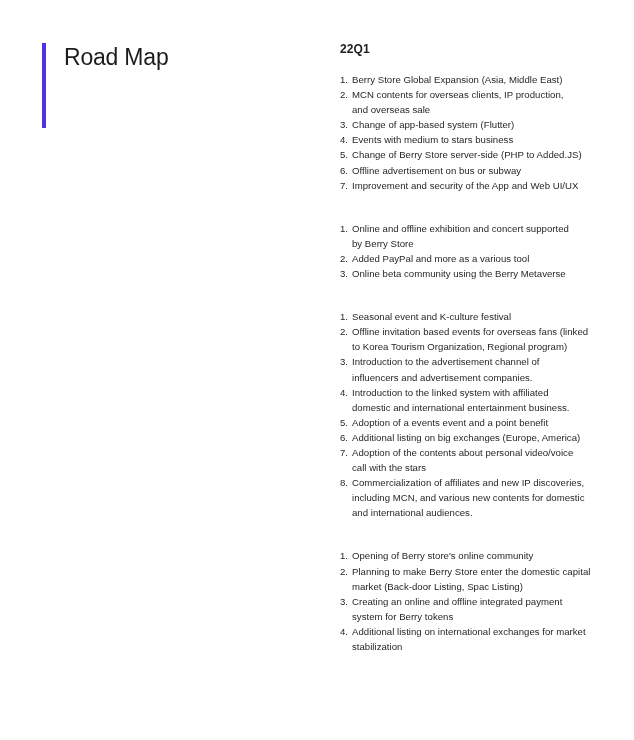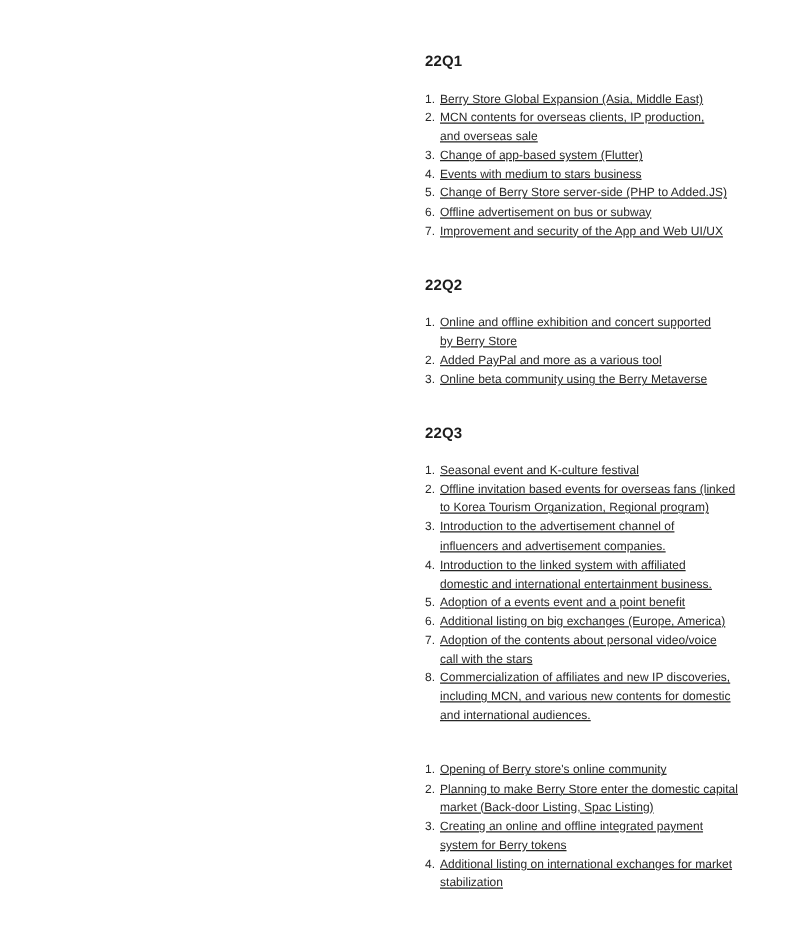--- a/index.html
+++ b/index.html
@@ -90,28 +90,31 @@
     margin: 0;
   }
   .item-number {
     flex: 0 0 auto;
     width: 12px;
     text-align: left;
   }
   .item-text {
     flex: 1 1 auto;
     white-space: pre-line;
-    text-decoration: underline;
   }
 </style>
 </head>
 <body style="background: rgb(255, 255, 255);">
 
 <div class="page">
 
+  <div class="title-block">
+    <div class="title-rule" style="background: rgb(79, 47, 232);"></div>
+    <h1 class="page-title">Road Map</h1>
+  </div>
 
   <div class="roadmap">
       <div class="section">
         <div class="section-heading">22Q1</div>
         <ul class="item-list">
           <li class="item">
             <span class="item-number">1.</span>
             <span class="item-text">Berry Store Global Expansion (Asia, Middle East)</span>
           </li>
           <li class="item">
@@ -135,39 +138,37 @@
             <span class="item-number">6.</span>
             <span class="item-text">Offline advertisement on bus or subway</span>
           </li>
           <li class="item">
             <span class="item-number">7.</span>
             <span class="item-text">Improvement and security of the App and Web UI/UX</span>
           </li>
         </ul>
       </div>
       <div class="section">
-        <div class="section-heading">22Q2</div>
         <ul class="item-list">
           <li class="item">
             <span class="item-number">1.</span>
             <span class="item-text">Online and offline exhibition and concert supported
 by Berry Store</span>
           </li>
           <li class="item">
             <span class="item-number">2.</span>
             <span class="item-text">Added PayPal and more as a various tool</span>
           </li>
           <li class="item">
             <span class="item-number">3.</span>
             <span class="item-text">Online beta community using the Berry Metaverse</span>
           </li>
         </ul>
       </div>
       <div class="section">
-        <div class="section-heading">22Q3</div>
         <ul class="item-list">
           <li class="item">
             <span class="item-number">1.</span>
             <span class="item-text">Seasonal event and K-culture festival</span>
           </li>
           <li class="item">
             <span class="item-number">2.</span>
             <span class="item-text">Offline invitation based events for overseas fans (linked
 to Korea Tourism Organization, Regional program)</span>
           </li>

